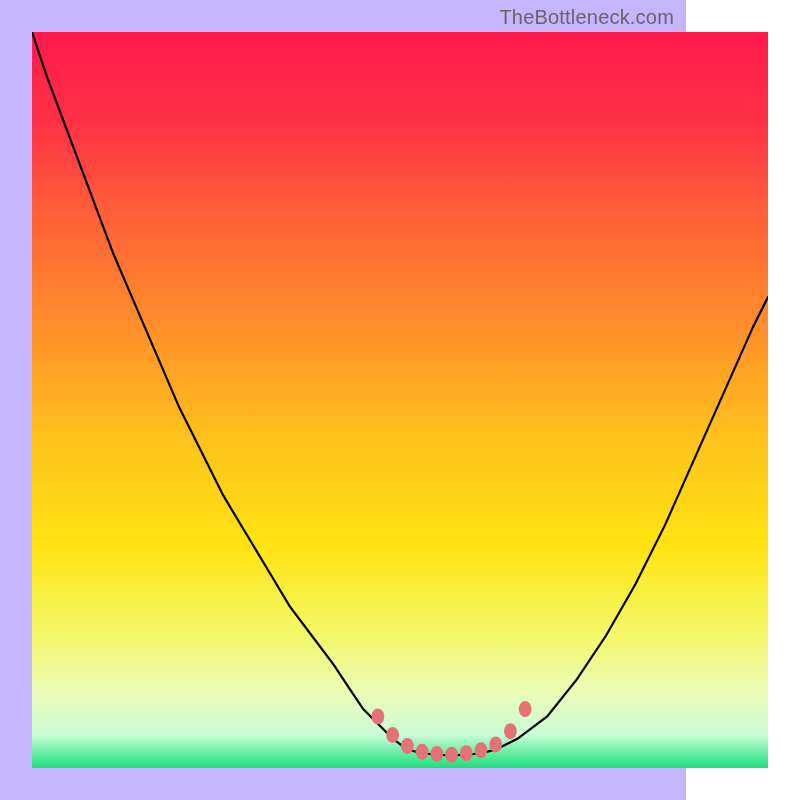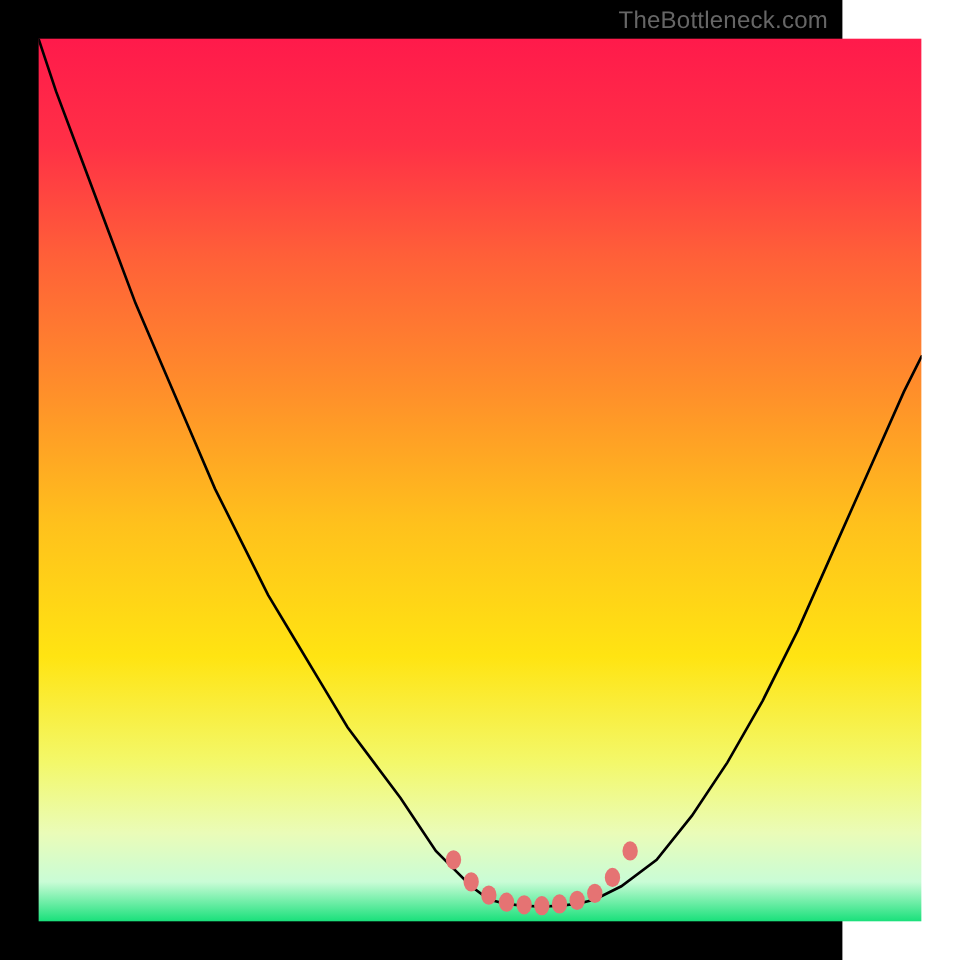--- a/index.html
+++ b/index.html
@@ -6,23 +6,22 @@
     margin: 0;
     padding: 0;
     width: 800px;
     height: 800px;
     overflow: hidden;
     font-family: Arial, Helvetica, sans-serif;
   }
   .frame {
     width: 686px;
     height: 800px;
-    background: #000000;
+    background: #c4b5fd;
     position: relative;
-    padding-left: 16px;
   }
   .watermark {
     position: absolute;
     top: 6px;
     right: 12px;
     color: #666;
     font-size: 20px;
     font-weight: 500;
     z-index: 10;
     letter-spacing: 0.2px;

